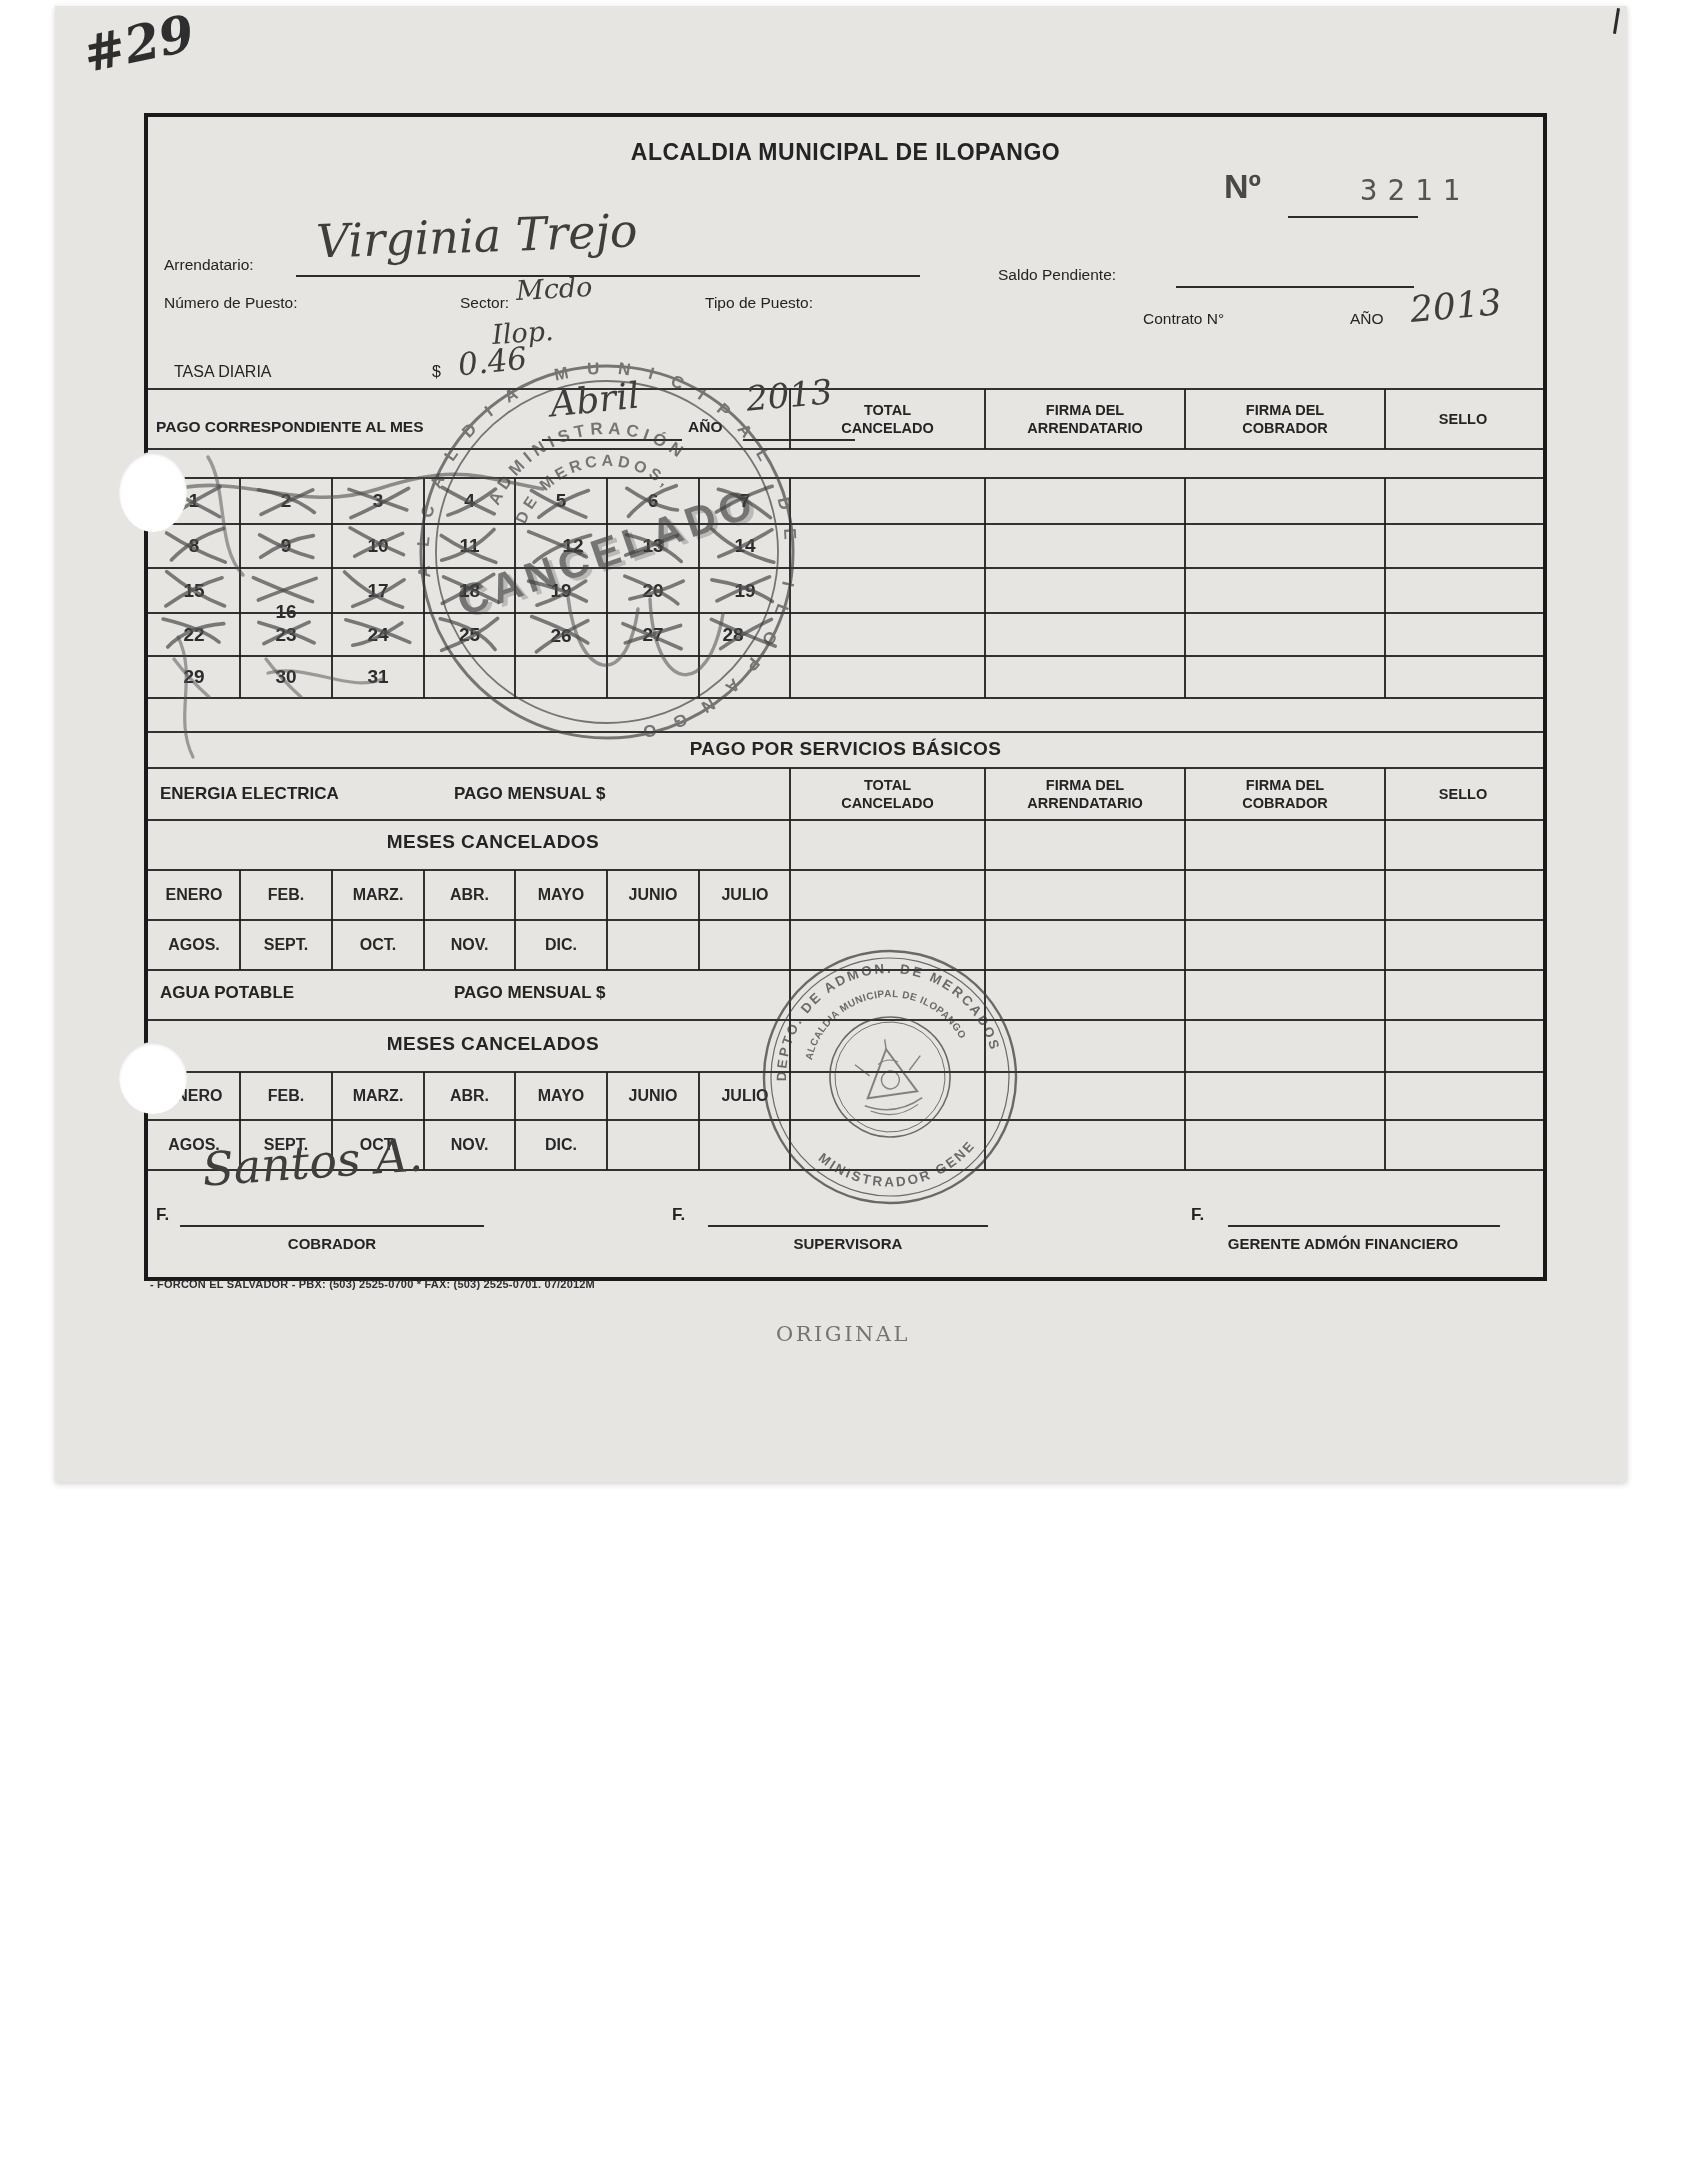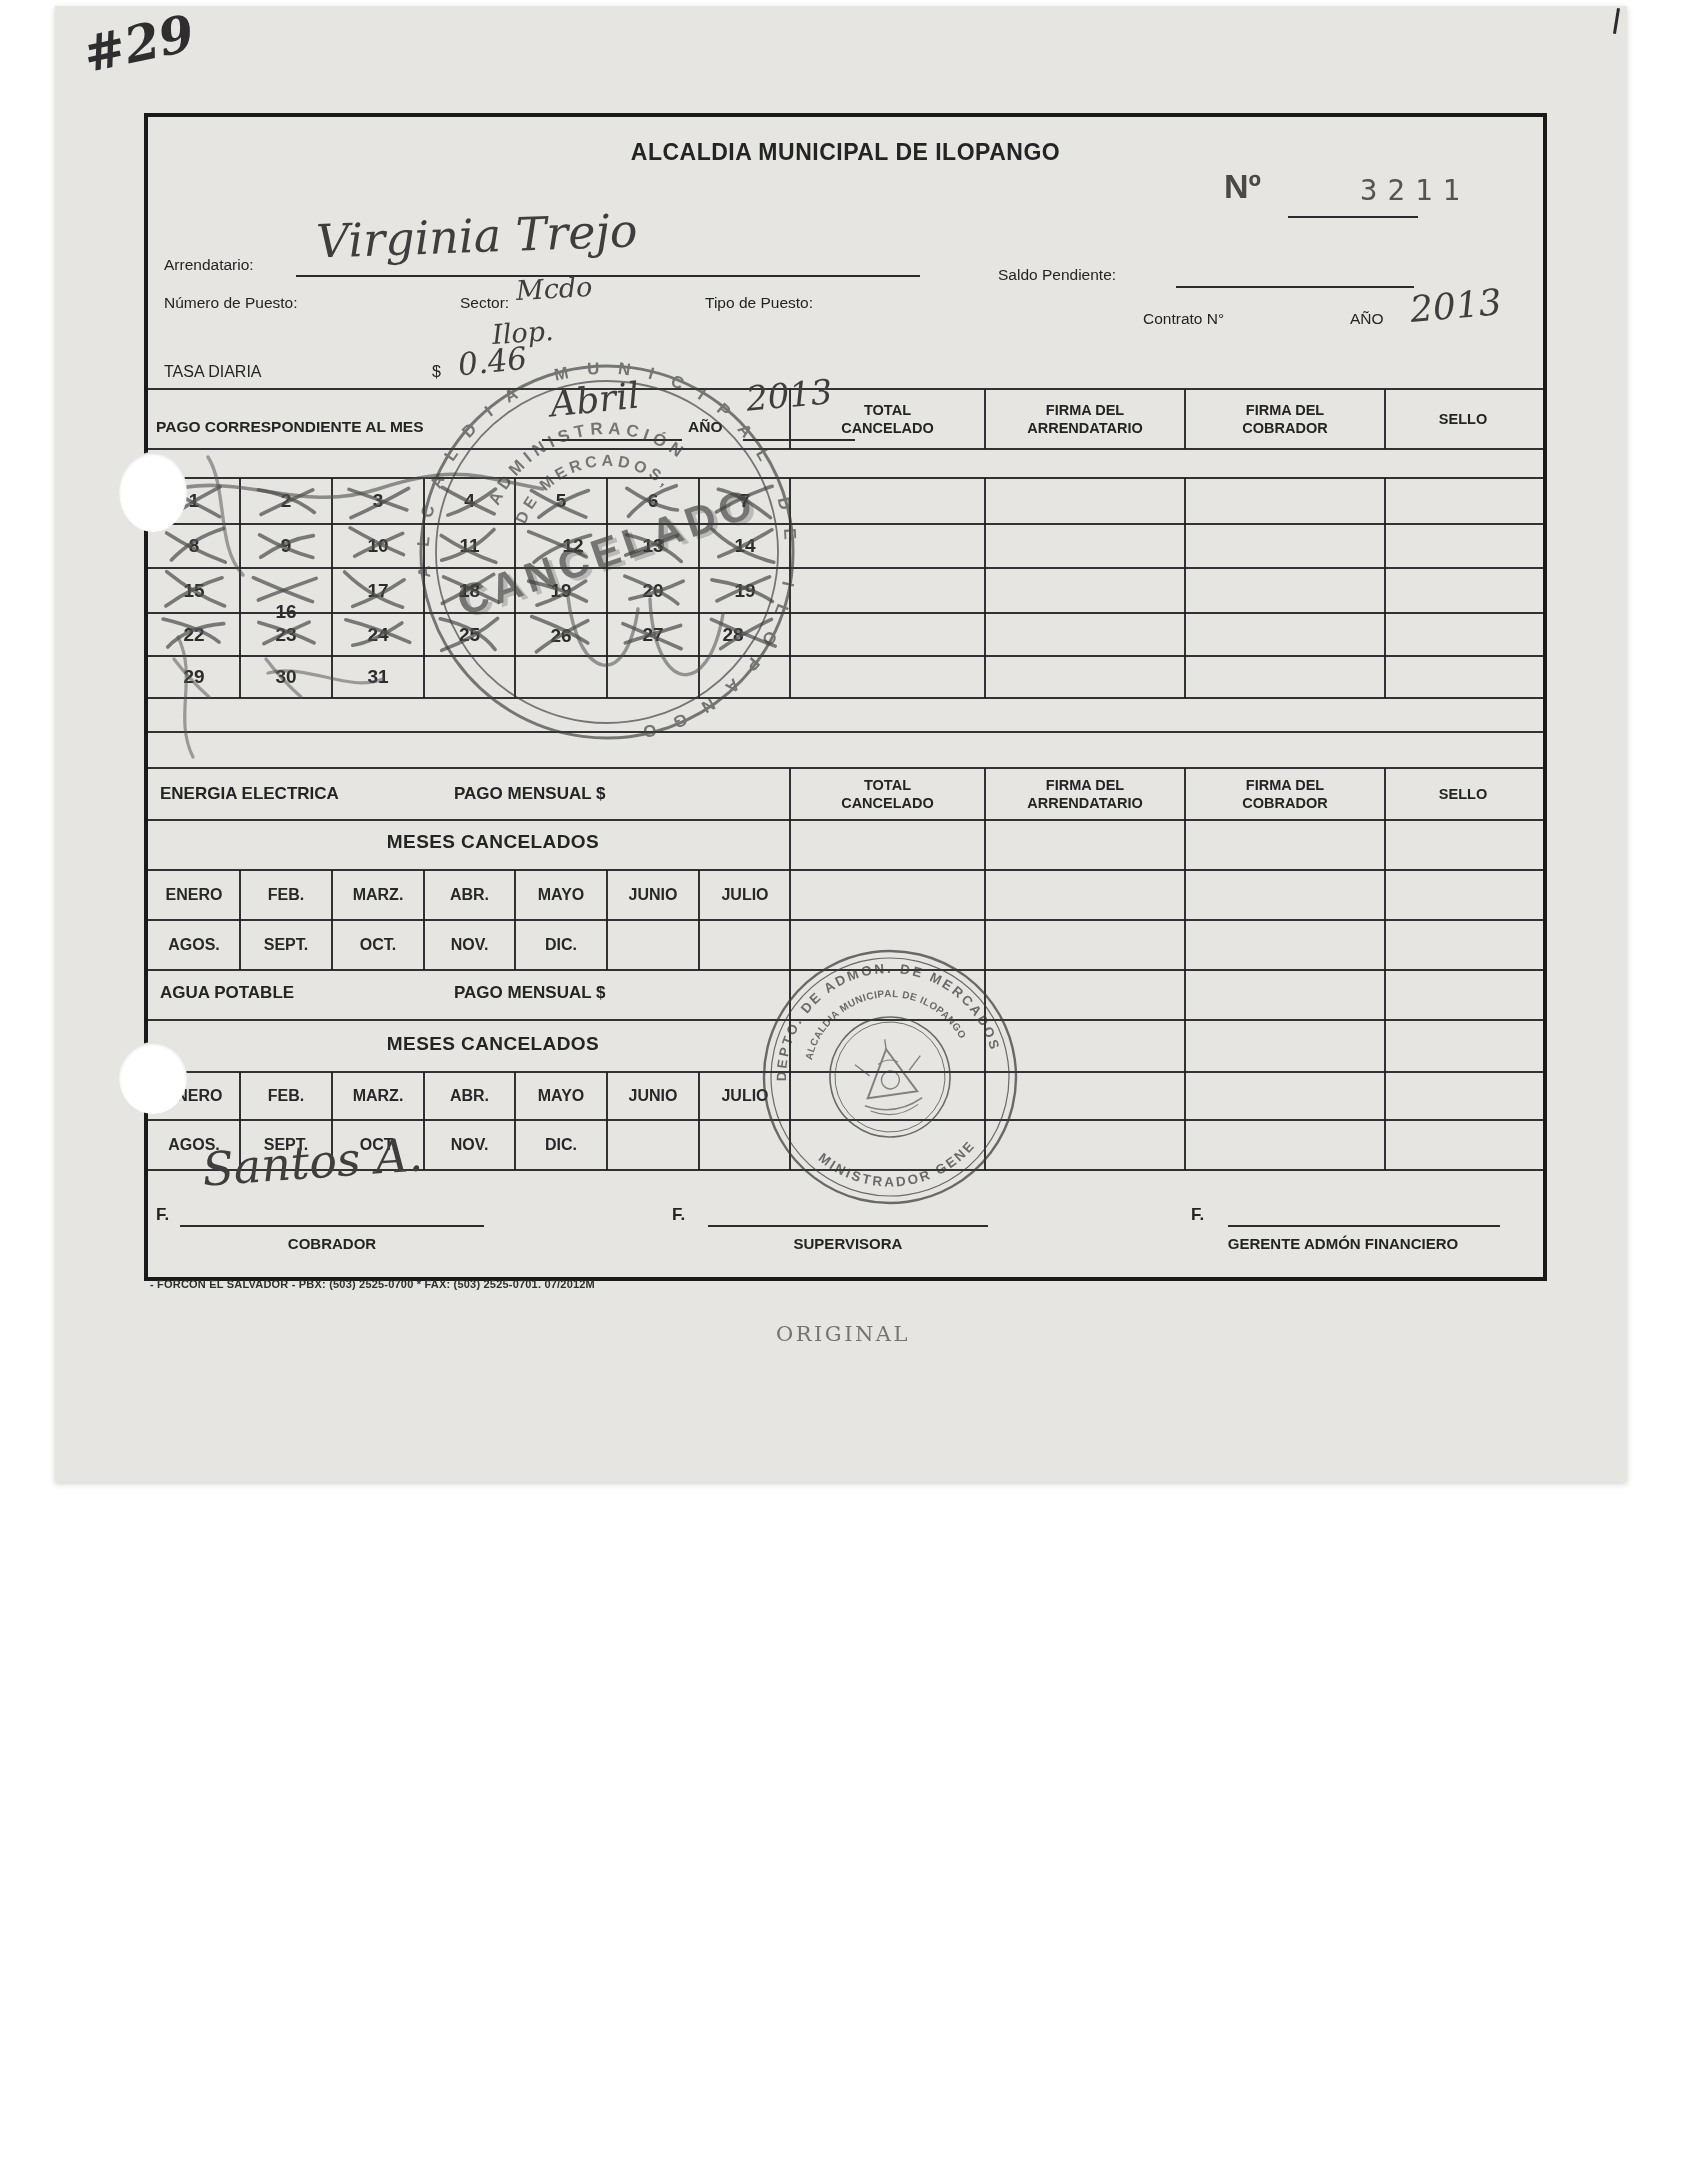--- a/index.html
+++ b/index.html
@@ -111,21 +111,21 @@
     <div class="abs lbl z2" style="left:16px;top:177px;">Número de Puesto:</div>
     <div class="abs lbl z2" style="left:312px;top:177px;">Sector:</div>
     <div class="abs hw z3" style="left:368px;top:156px;font-size:27px;transform:rotate(-3deg);">Mcdo</div>
     <div class="abs hw z3" style="left:344px;top:200px;font-size:27px;transform:rotate(-4deg);">Ilop.</div>
     <div class="abs lbl z2" style="left:557px;top:177px;">Tipo de Puesto:</div>
 
     <div class="abs lbl z2" style="left:995px;top:193px;">Contrato N°</div>
     <div class="abs lbl z2" style="left:1202px;top:193px;">AÑO</div>
     <div class="abs hw z3" style="left:1262px;top:168px;font-size:36px;transform:rotate(-5deg);">2013</div>
 
-    <div class="abs z2" style="left:16px;top:246px;font-size:16px;">TASA DIARIA</div>
+    <div class="abs z2" style="left:26px;top:246px;font-size:16px;">TASA DIARIA</div>
     <div class="abs z2" style="left:284px;top:246px;font-size:16px;">$</div>
     <div class="abs hw z3" style="left:310px;top:226px;font-size:31px;transform:rotate(-6deg);">0.46</div>
 
     <div class="abs z2" style="left:8px;top:301px;font-size:15.5px;font-weight:bold;">PAGO CORRESPONDIENTE AL MES</div>
     <div class="uline z2" style="left:394px;top:322px;width:140px;"></div>
     <div class="abs hw z3" style="left:402px;top:262px;font-size:36px;transform:rotate(-6deg);">Abril</div>
     <div class="abs z2" style="left:540px;top:301px;font-size:15.5px;font-weight:bold;">AÑO</div>
     <div class="uline z2" style="left:595px;top:322px;width:112px;"></div>
     <div class="abs hw z3" style="left:598px;top:258px;font-size:34px;transform:rotate(-5deg);">2013</div>
     <div id="colheads1" class="abs z2">
@@ -165,20 +165,21 @@
         <div class="daycell" style="left: 184px; top: 496px; width: 92px; height: 43px;">24</div>
         <div class="daycell" style="left: 276px; top: 496px; width: 91px; height: 43px;">25</div>
         <div class="daycell" style="left: 367px; top: 496px; width: 92px; height: 45px;">26</div>
         <div class="daycell" style="left: 459px; top: 496px; width: 92px; height: 43px;">27</div>
         <div class="daycell" style="left: 551px; top: 496px; width: 68px; height: 43px;">28</div>
         <div class="daycell" style="left: 0px; top: 539px; width: 92px; height: 42px;">29</div>
         <div class="daycell" style="left: 92px; top: 539px; width: 92px; height: 42px;">30</div>
         <div class="daycell" style="left: 184px; top: 539px; width: 92px; height: 42px;">31</div>
       </div>
 
+    <div class="abs bandttl z2" style="left:0;width:1395px;top:621px;">PAGO POR SERVICIOS BÁSICOS</div>
 
     <div class="abs blbl z2" style="left:12px;top:667px;font-size:17px;">ENERGIA ELECTRICA</div>
     <div class="abs blbl z2" style="left:306px;top:667px;font-size:17px;">PAGO MENSUAL $</div>
     <div id="colheads2" class="abs z2">
         <div class="colcell" style="left: 642px; top: 651px; width: 195px; height: 52px;">TOTAL
 CANCELADO</div>
         <div class="colcell" style="left: 837px; top: 651px; width: 200px; height: 52px;">FIRMA DEL
 ARRENDATARIO</div>
         <div class="colcell" style="left: 1037px; top: 651px; width: 200px; height: 52px;">FIRMA DEL
 COBRADOR</div>

